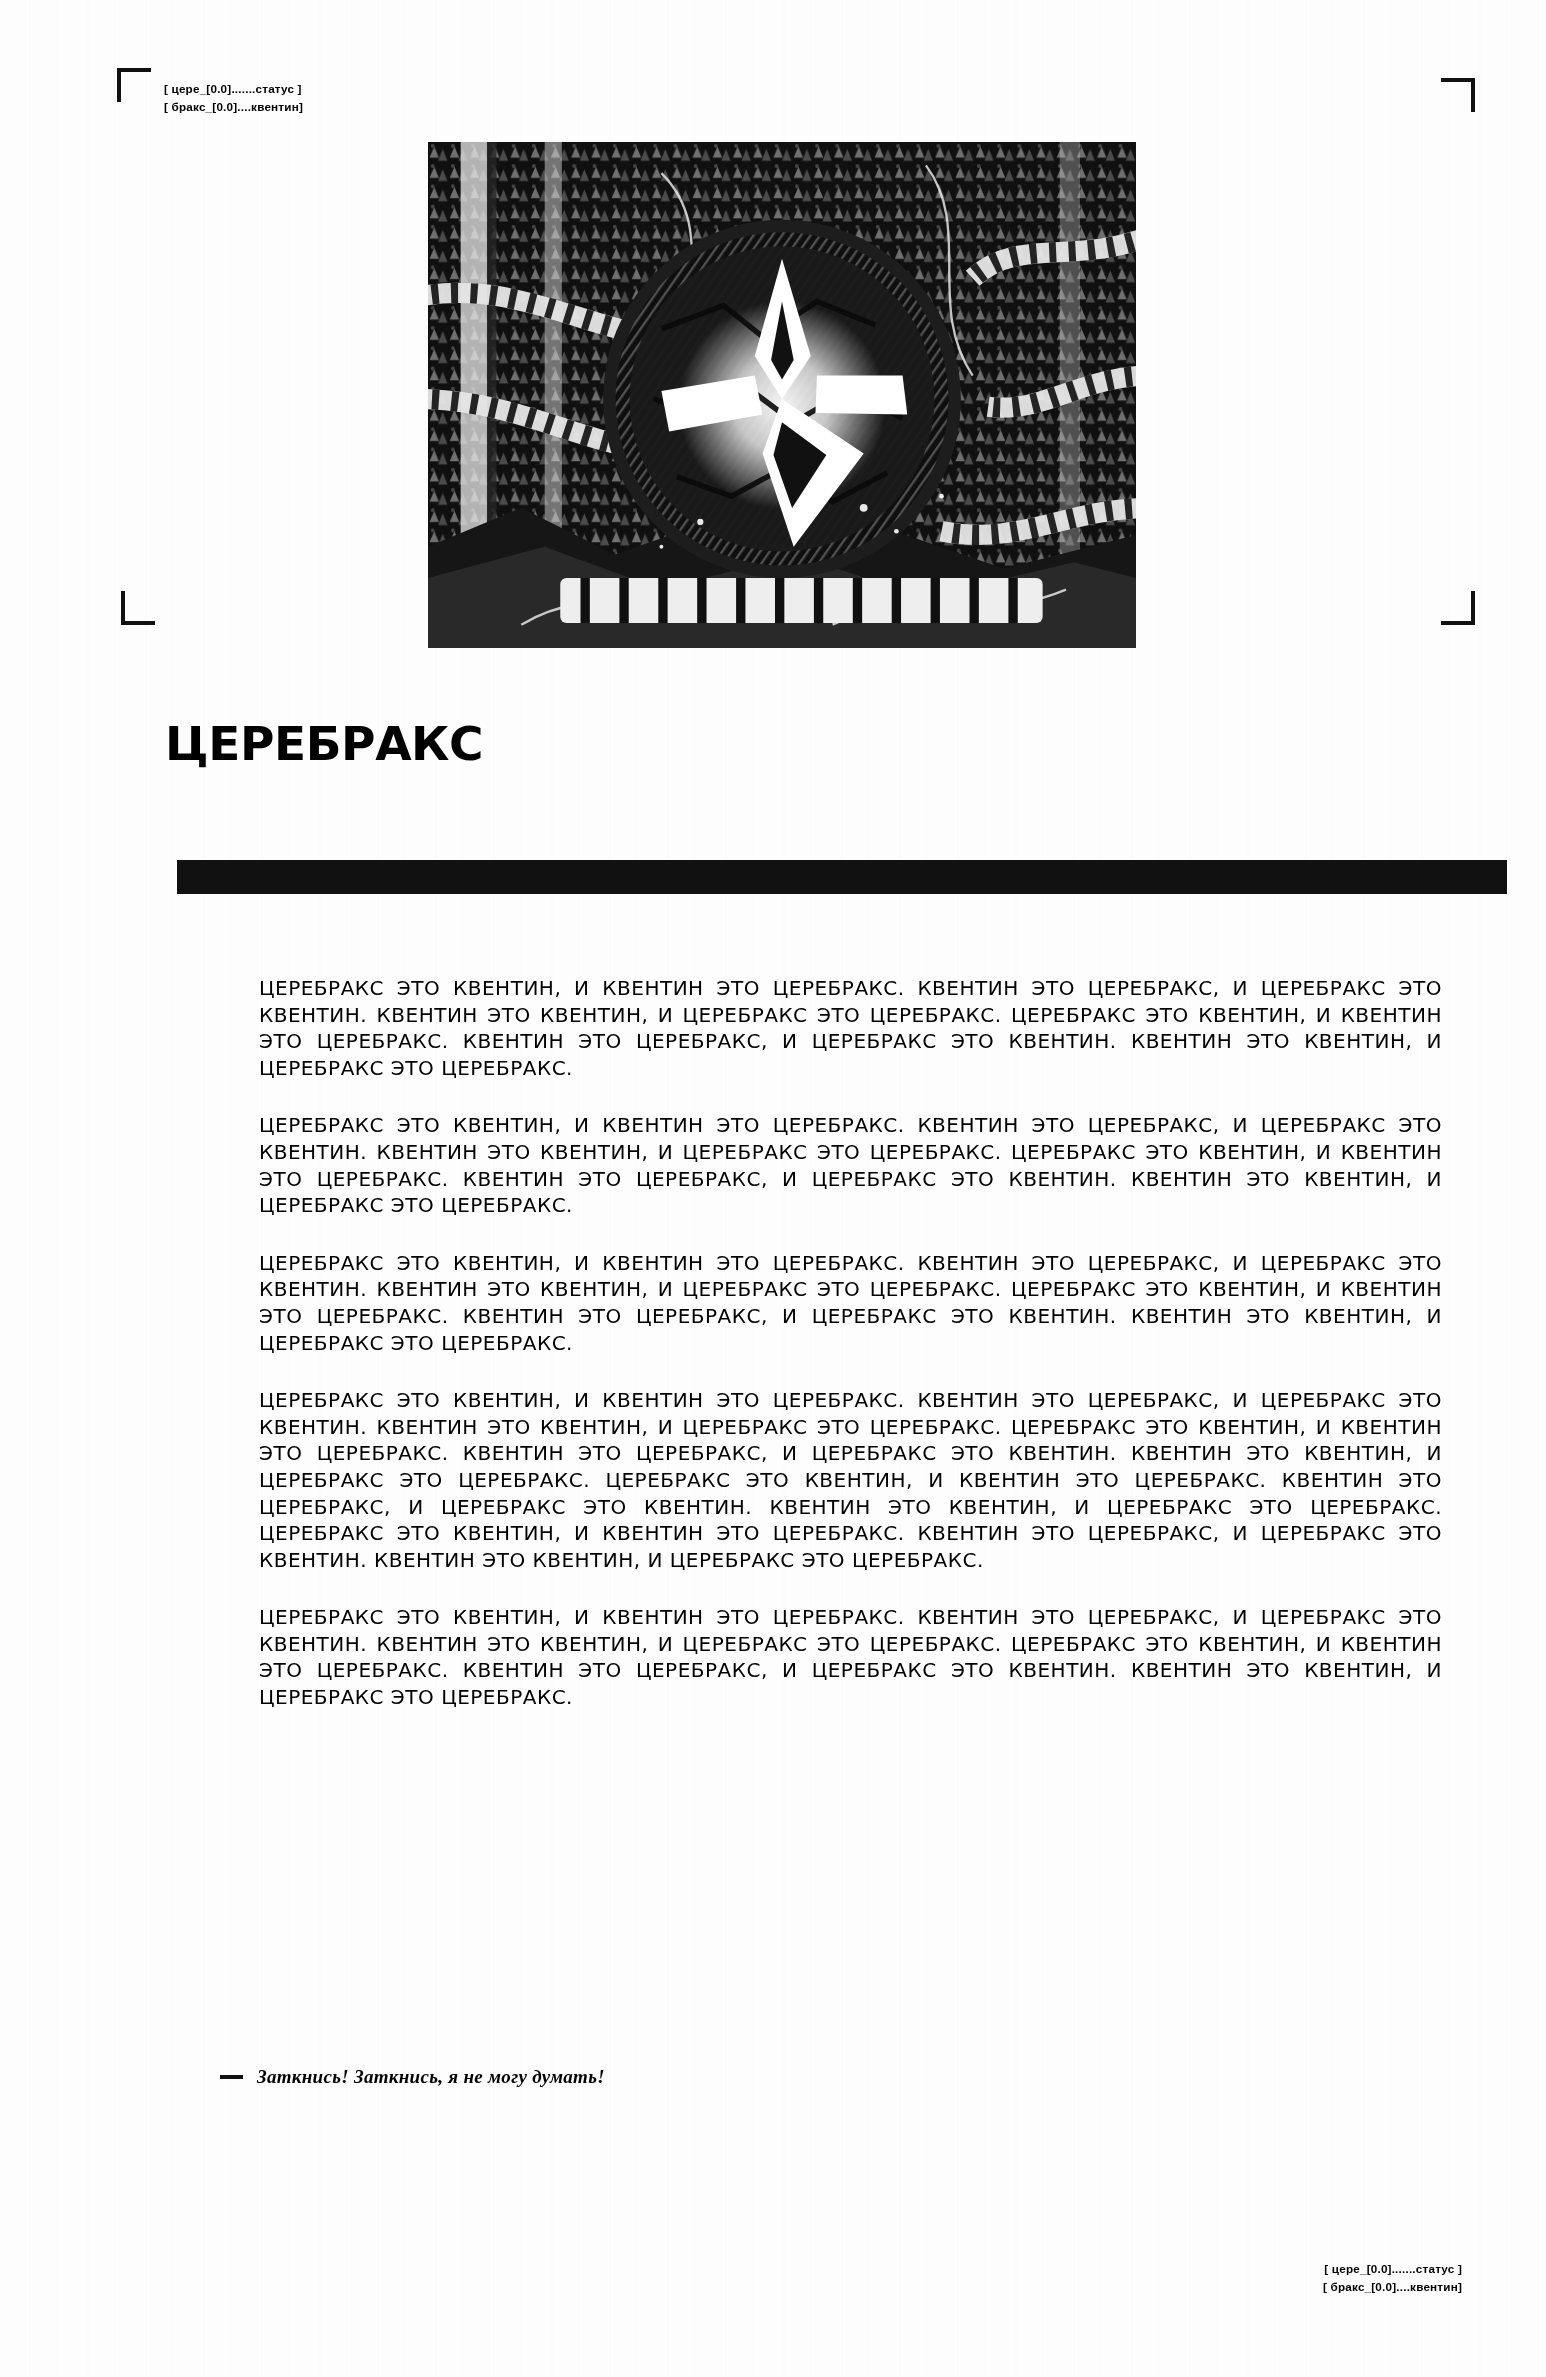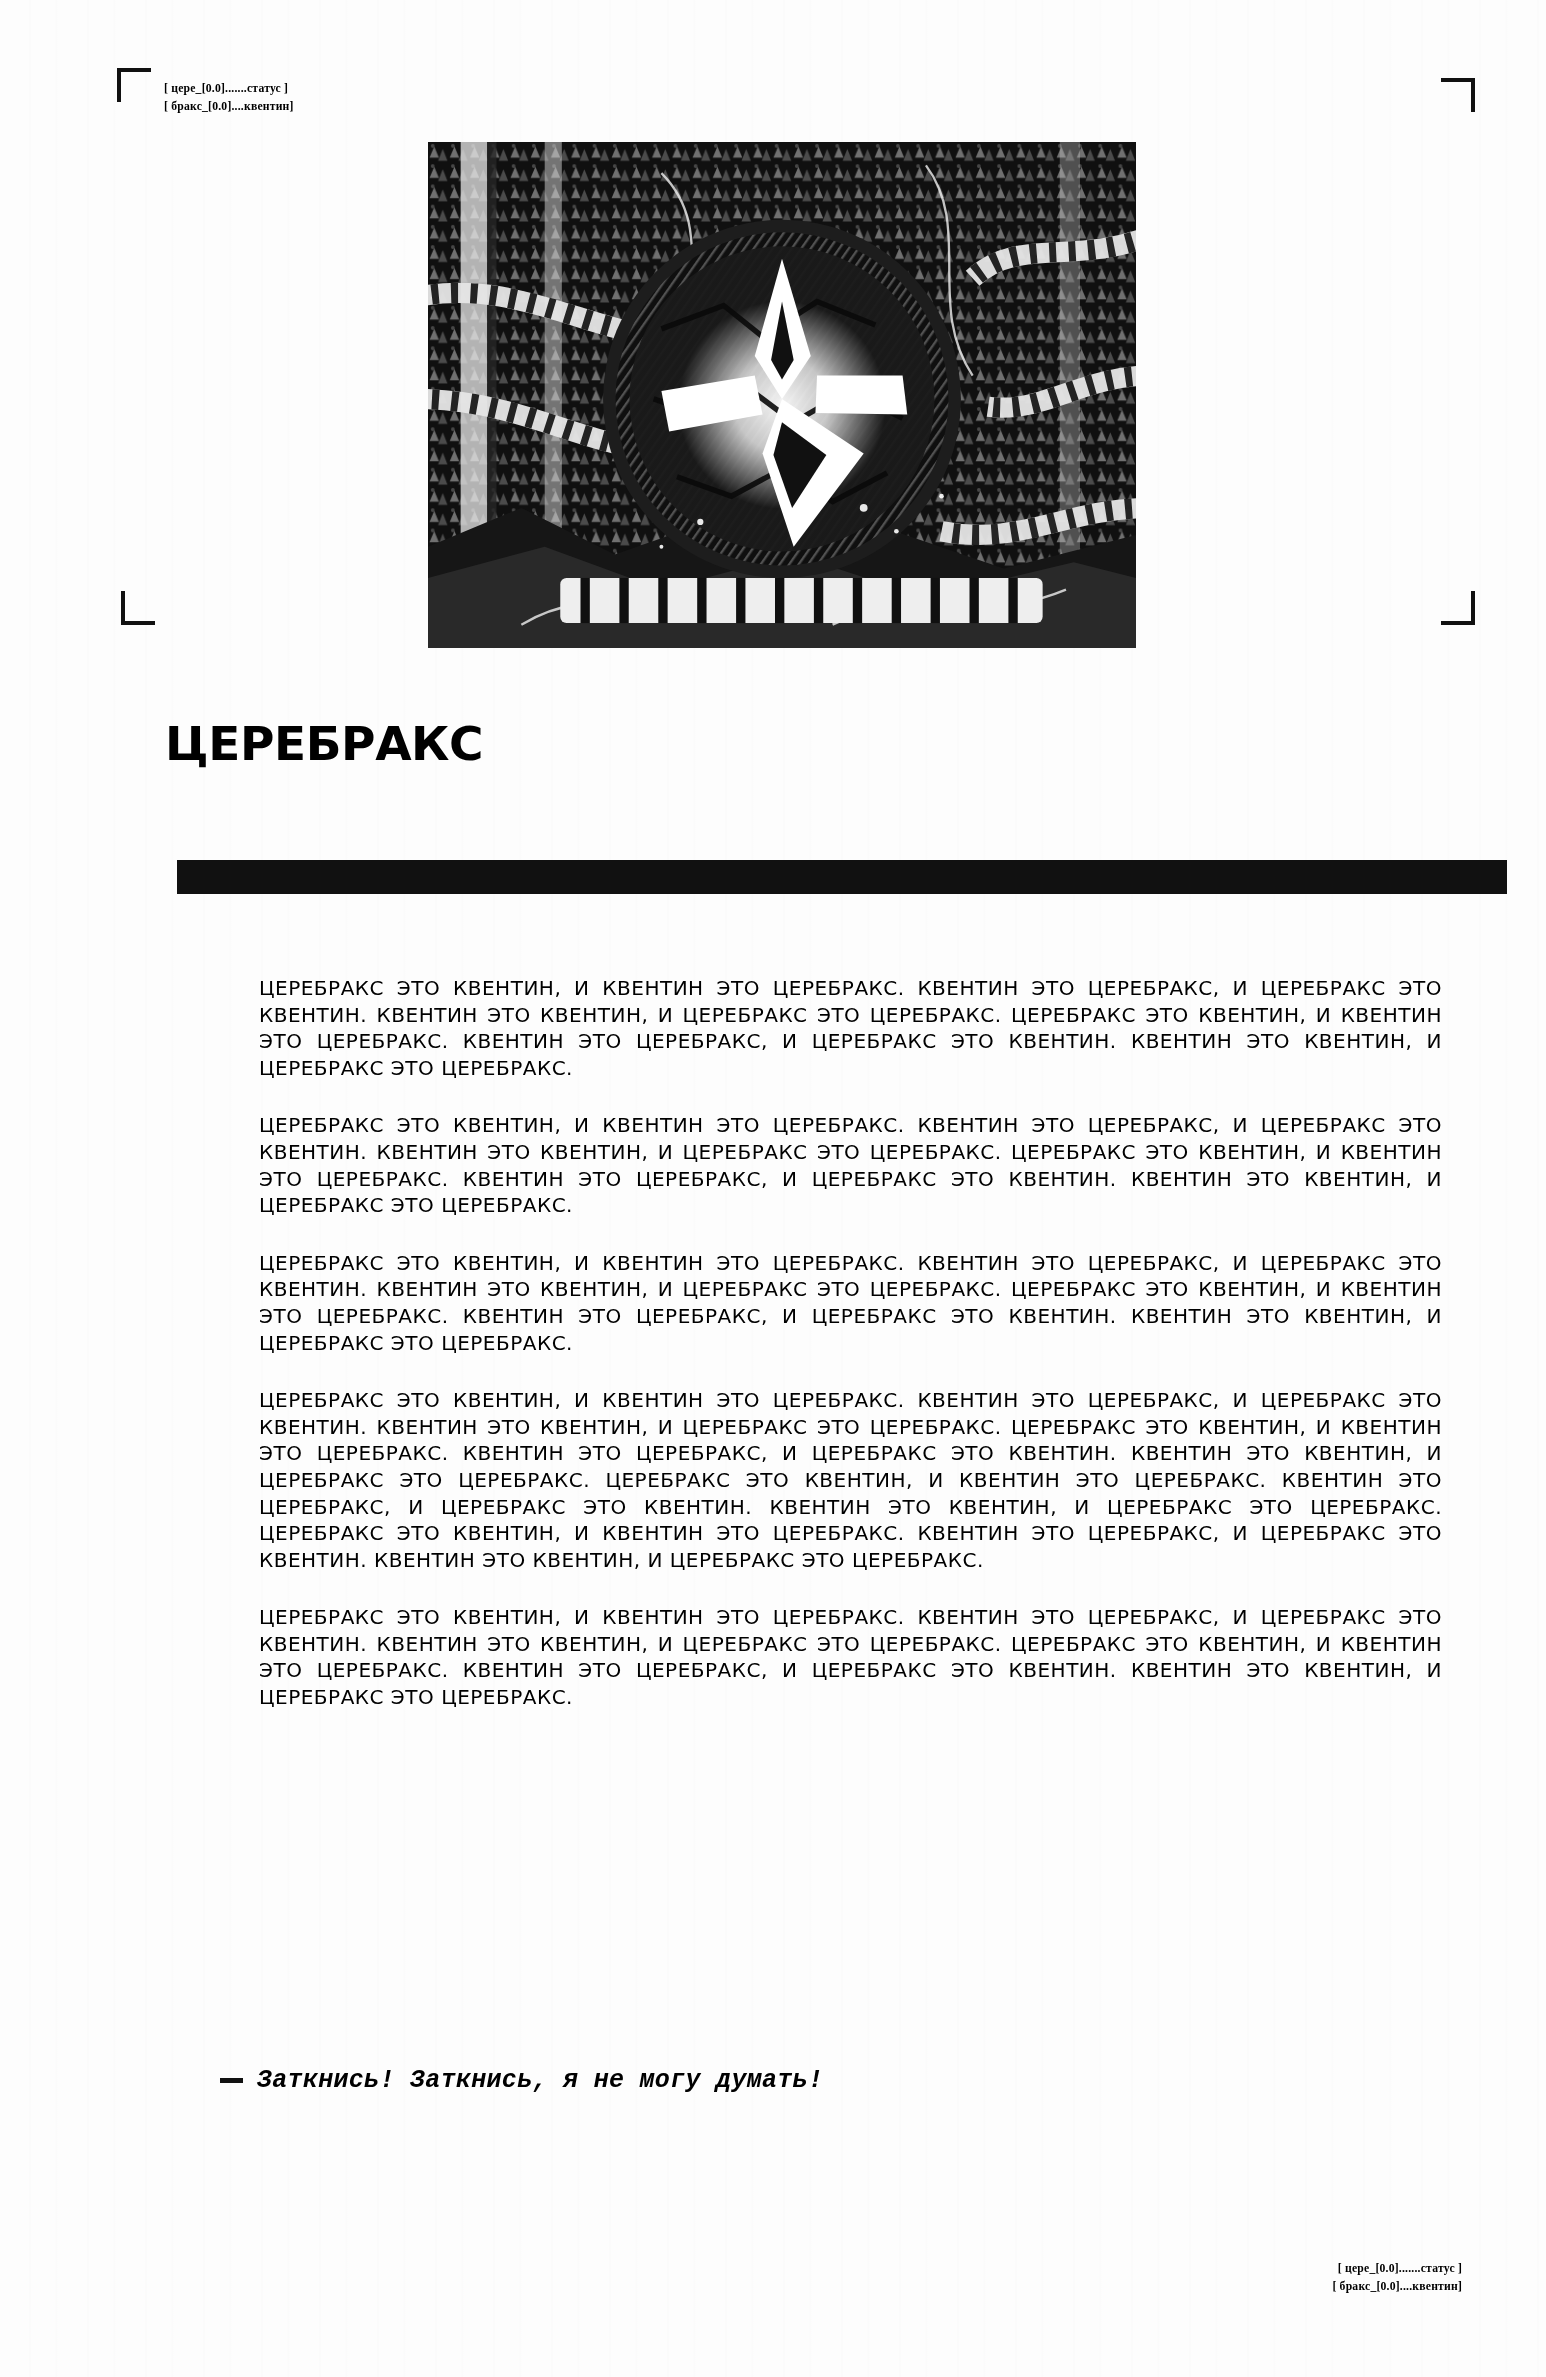--- a/index.html
+++ b/index.html
@@ -61,21 +61,21 @@
   .crop.bl .h { left: 0;  bottom: 0; width: 34px; height: 3.9px; }
   .crop.bl .v { left: 0;  bottom: 0; width: 3.9px;  height: 34px; }
 
   .crop.br { right: 45px; top: 591px; }
   .crop.br .h { right: 0; bottom: 0; width: 34px; height: 3.9px; }
   .crop.br .v { right: 0; bottom: 0; width: 3.9px;  height: 34px; }
 
   
   .stamp {
     position: absolute;
-    font-family: Liberation Serif, serif;
+    font-family: Liberation Sans, sans-serif;
     font-size: 11.7px;
     letter-spacing: 0.2px;
     line-height: 1.55;
     white-space: nowrap;
     font-weight: 700;
   }
   .stamp.top   { left: 121px; top: 80px; }
   .stamp.bottom{ right: 58px; top: 2260px; text-align: right; }
   .stamp div   { display: block; }
 
@@ -158,23 +158,23 @@
     align-items: center;
     gap: 14px;
   }
   .quote .dash {
     width: 23px;
     height: 4.7px;
     background: #111;
     flex: 0 0 auto;
   }
   .quote .qtext {
-    font-family: Liberation Mono, monospace;
+    font-family: Liberation Serif, serif;
     font-style: italic;
-    font-size: 25px;
+    font-size: 19px;
     font-weight: 600;
     letter-spacing: 0.3px;
     text-align: center;
   }
 </style>
 </head>
 <body>
 
 <div class="page"></div>
 

